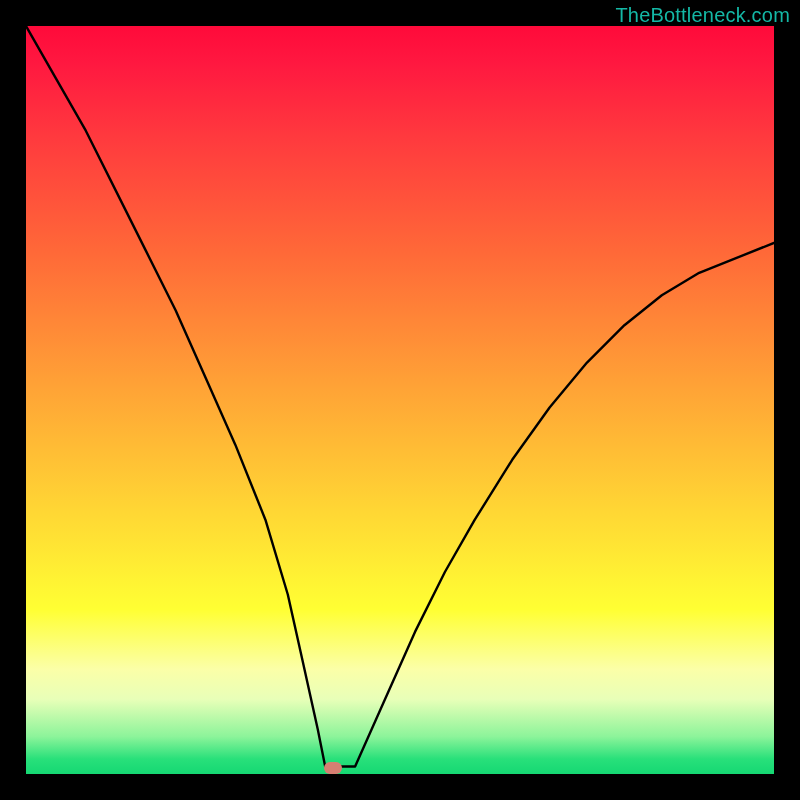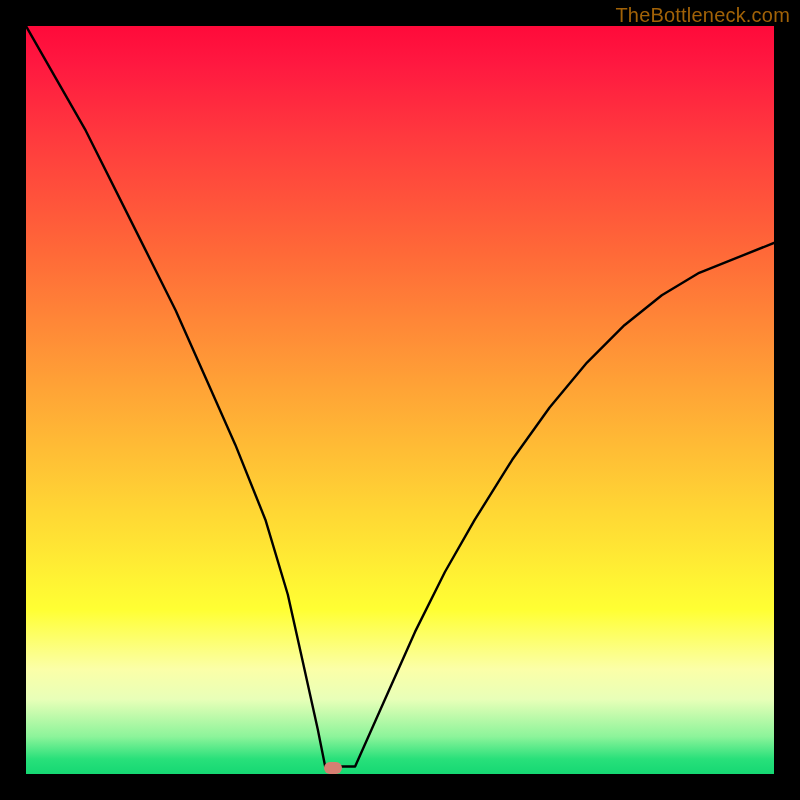--- a/index.html
+++ b/index.html
@@ -43,21 +43,21 @@
       #e8ffb8 90%,
       #8cf49a 95%,
       #28e07a 98%,
       #15d873 100%
     );
   }
   .watermark {
     position: absolute;
     top: 4px;
     right: 10px;
-    color: #a16207;
+    color: #14b8a6;
     font-size: 20px;
     font-weight: 500;
     letter-spacing: 0.2px;
     user-select: none;
   }
   svg.curve {
     position: absolute;
     inset: 0;
     width: 748px;
     height: 748px;

